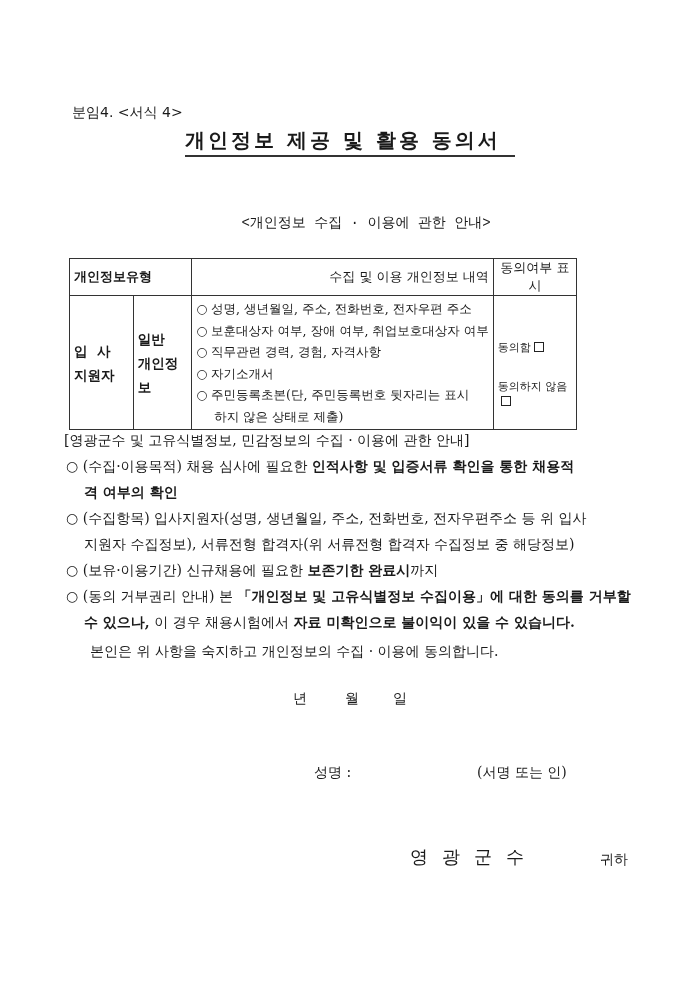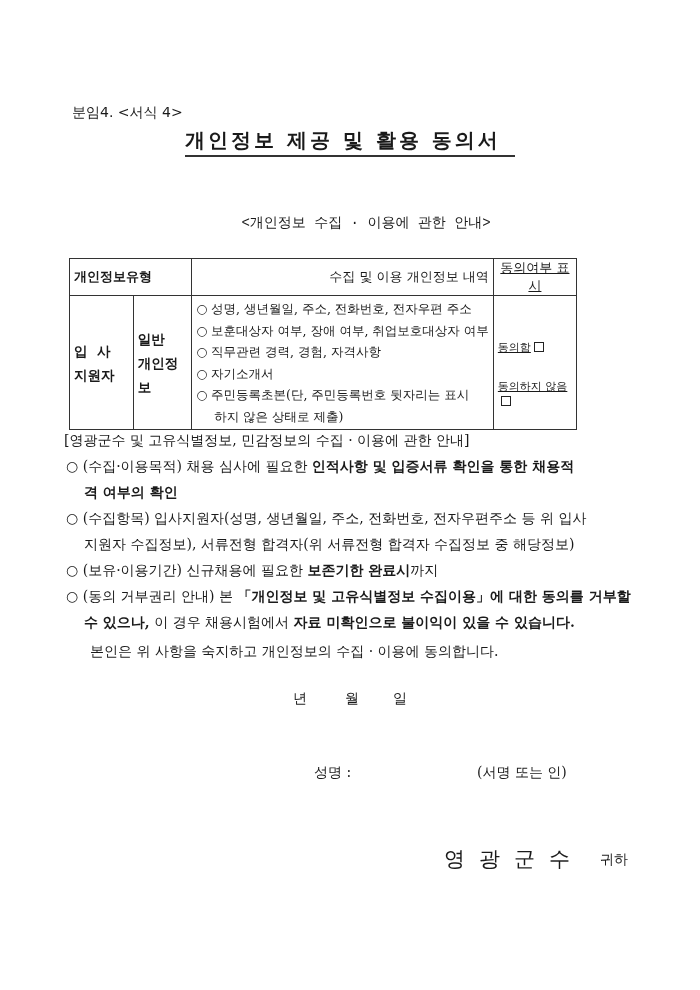--- a/index.html
+++ b/index.html
@@ -26,38 +26,38 @@
   table.info {
     position: absolute; left: 69px; top: 258px; width: 508px;
     border-collapse: collapse; font-size: 12.5px;
   }
   table.info td, table.info th {
     border: 1px solid #333; padding: 0 4px; vertical-align: middle;
   }
   table.info th { font-weight: bold; height: 18px; font-size: 13px; }
   table.info .col1 { width: 60px; margin-left: 20px; }
   table.info .col2 { width: 60px; }
-  table.info .col4 { width: 92px; text-decoration: underline; }
+  table.info .col4 { width: 92px; }
   .th-type { text-align: left; }
   .th-items { text-align: right; font-weight: normal !important; }
   .th-consent { text-align: center; font-weight: normal !important; }
   .cell-bold { font-weight: bold; font-size: 13.5px; line-height: 24px; }
   .item-line { line-height: 21.5px; white-space: nowrap; font-size: 12.5px; }
   .item-line.indent { padding-left: 18px; }
   .consent-line { font-size: 11px; line-height: 15px; font-family: "DejaVu Sans", "Liberation Sans", sans-serif; margin-top: 24px; }
   .box { display: inline-block; width: 8px; height: 8px; border: 1px solid #222; margin-left: 3px; vertical-align: -1px; }
   .notice { left: 66px; width: 590px; font-size: 14px; line-height: 26px; }
   .notice .line { white-space: nowrap; }
   .notice .indent { padding-left: 18px; }
   b { font-weight: bold; }
   .agree-stmt { left: 90px; top: 643px; font-size: 14px; }
   .date-row { top: 690px; font-size: 14px; }
   .sign-label { left: 314px; top: 764px; font-size: 14px; }
   .sign-hint { left: 477px; top: 764px; font-size: 14px; }
-  .recipient { left: 444px; top: 845px; font-size: 21px; letter-spacing: 14px; font-family: Liberation Serif, serif; }
+  .recipient { left: 410px; top: 845px; font-size: 18px; letter-spacing: 14px; font-family: Liberation Serif, serif; }
   .recipient-suffix { left: 600px; top: 851px; font-size: 14px; font-family: "DejaVu Sans", "Liberation Sans", sans-serif; }
 </style>
 </head>
 <body>
 
 <div class="abs form-label">분임4. &lt;서식 4&gt;</div>
 <div class="abs doc-title">개인정보 제공 및 활용 동의서</div>
 <div class="abs section-heading">&lt;개인정보 수집 · 이용에 관한 안내&gt;</div>
 
 <table class="info">

